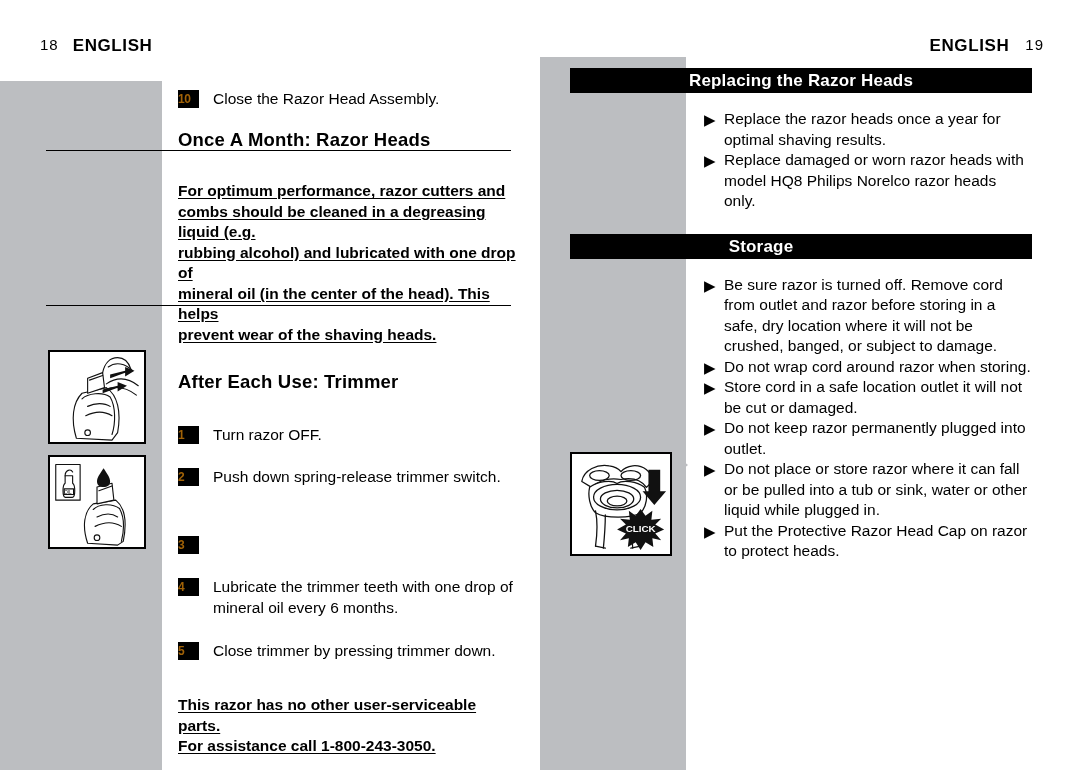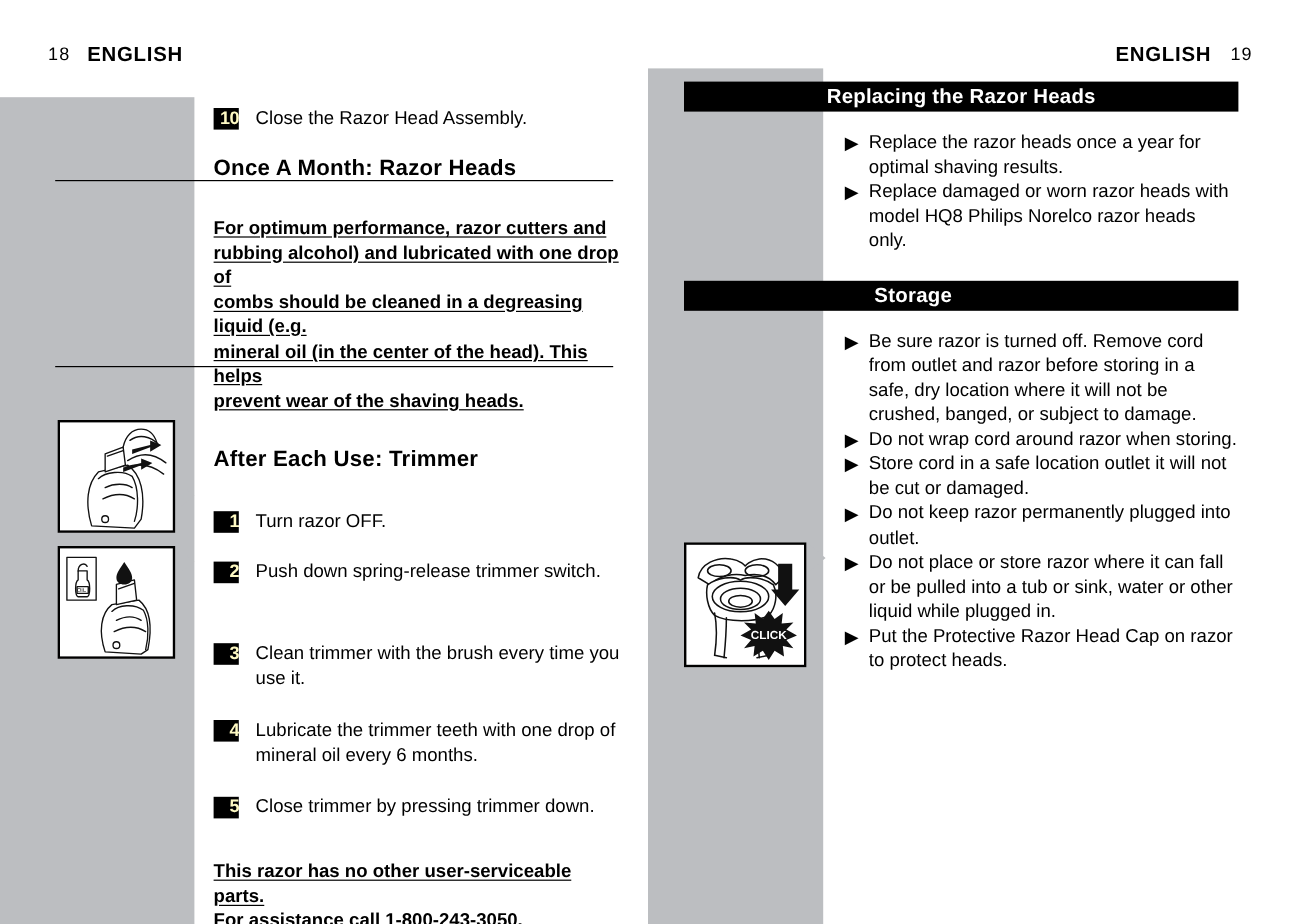--- a/index.html
+++ b/index.html
@@ -61,25 +61,25 @@
     display: flex;
     align-items: flex-start;
     font-size: 15.5px;
     line-height: 21px;
   }
   .step-num {
     flex: 0 0 auto;
     width: 21px;
     height: 18px;
     background: #000000;
-    color: #fef9c3;
-    font-weight: bold;
-    font-size: 15px;
+    color: #a16207;
+    font-weight: bold;
+    font-size: 12px;
     line-height: 18px;
-    text-align: right;
+    text-align: left;
     margin-right: 14px;
     margin-top: 2px;
     letter-spacing: -0.5px;
   }
   .step-text { flex: 1 1 auto; }
 
   .sec-title {
     font-size: 18.5px;
     font-weight: bold;
     letter-spacing: 0.2px;
@@ -185,41 +185,40 @@
 
   <div class="step" style="margin-bottom:20px;">
     <span class="step-num">10</span>
     <span class="step-text">Close the Razor Head Assembly.</span>
   </div>
 
   <h2 class="sec-title" style="margin-bottom:30px;">Once A Month:  Razor Heads</h2>
 
   <div class="underline-para" style="margin-bottom:26px;">
     <span class="ul">For optimum performance, razor cutters and</span>
+    <span class="ul">combs should be cleaned in a degreasing liquid (e.g.</span>
     <span class="ul">rubbing alcohol) and lubricated with one drop of</span>
-    <span class="ul">combs should be cleaned in a degreasing liquid (e.g.</span>
     <span class="ul">mineral oil (in the center of the head). This helps</span>
     <span class="ul">prevent wear of the shaving heads.</span>
   </div>
 
   <h2 class="sec-title" style="margin-bottom:31px;">After Each Use: Trimmer</h2>
 
   <div class="step" style="margin-bottom:21px;">
     <span class="step-num">1</span>
     <span class="step-text">Turn razor OFF.</span>
   </div>
 
   <div class="step" style="margin-bottom:47px;">
     <span class="step-num">2</span>
     <span class="step-text">Push down spring-release trimmer switch.</span>
   </div>
 
   <div class="step" style="margin-bottom:22px;">
     <span class="step-num">3</span>
-    <span class="step-text">Clean trimmer with the brush every time you use it.</span>
   </div>
 
   <div class="step" style="margin-bottom:22px;">
     <span class="step-num">4</span>
     <span class="step-text">Lubricate the trimmer teeth with one drop of mineral oil every 6 months.</span>
   </div>
 
   <div class="step" style="margin-bottom:34px;">
     <span class="step-num">5</span>
     <span class="step-text">Close trimmer by pressing trimmer down.</span>

